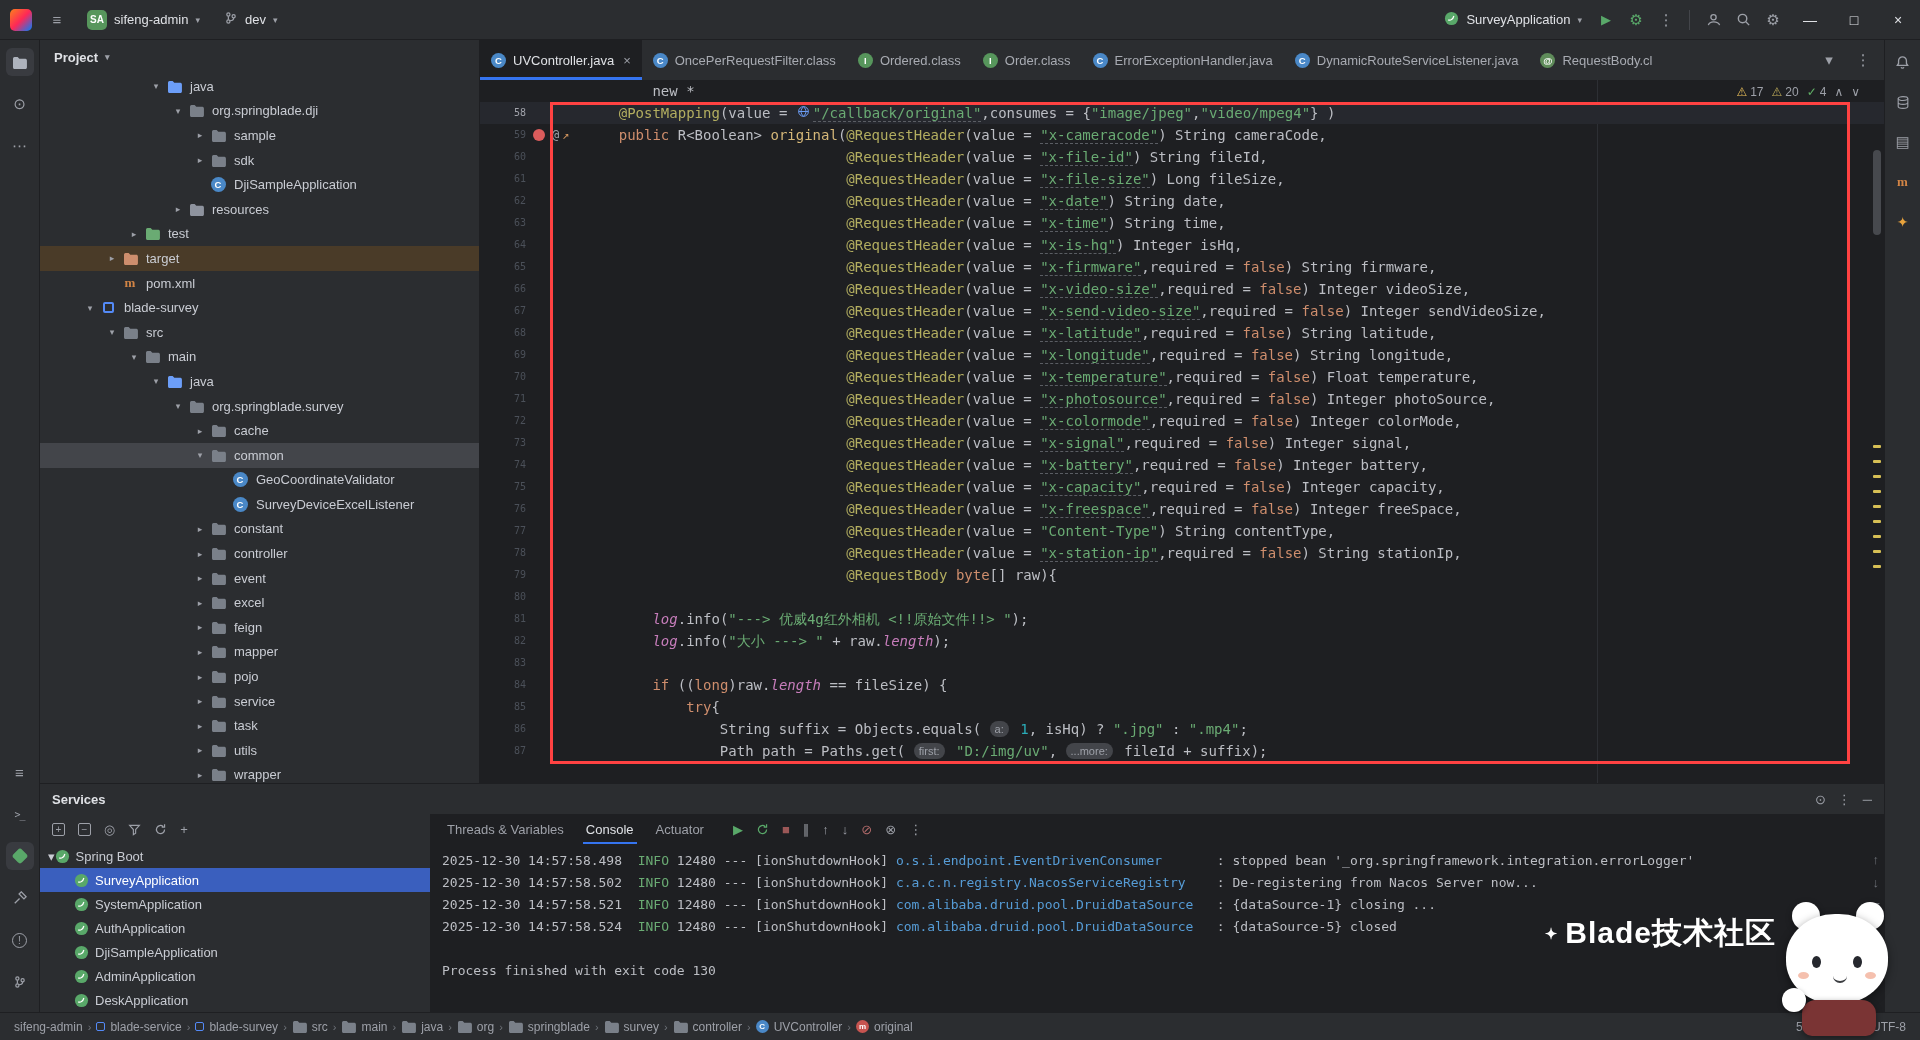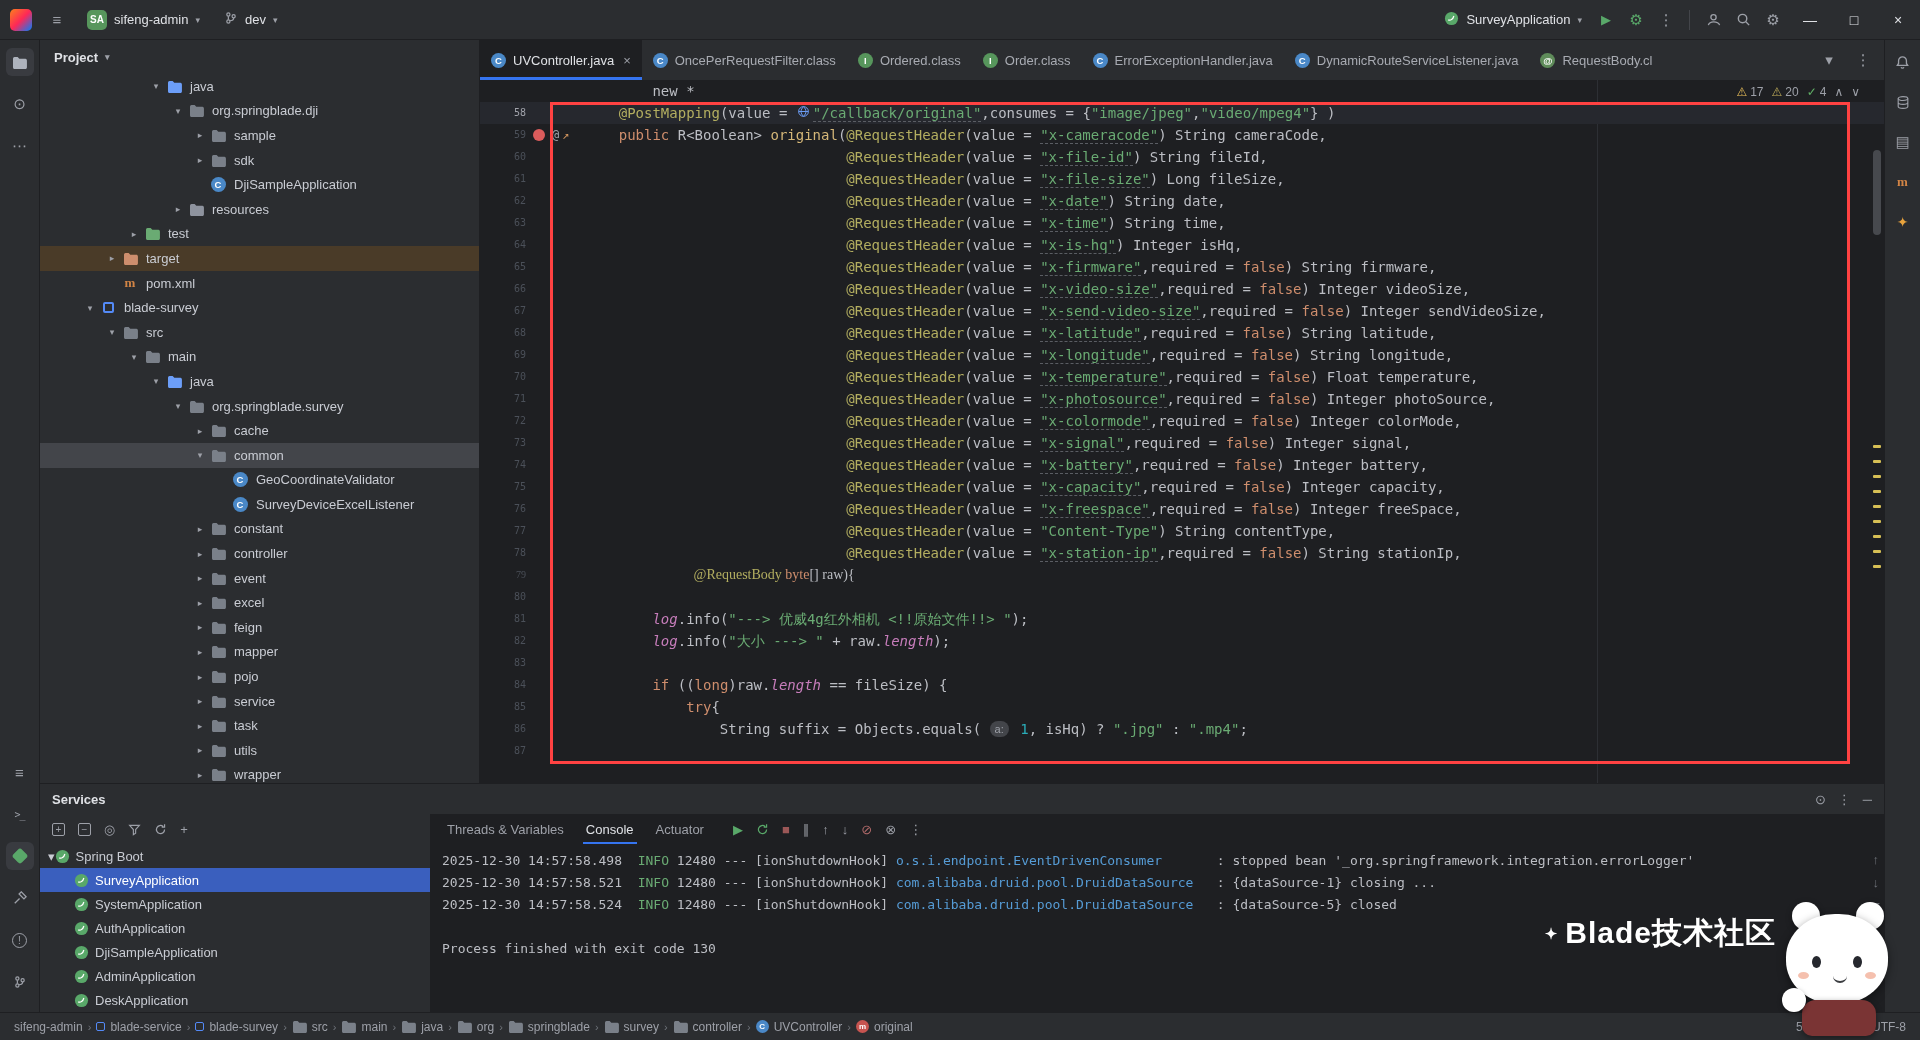--- a/index.html
+++ b/index.html
@@ -665,21 +665,21 @@
             <span class="code">                               <span class="tk-an">@RequestHeader</span><span class="tk-d">(value = </span><span class="tk-s tk-u">"x-freespace"</span><span class="tk-d">,required = </span><span class="tk-k">false</span><span class="tk-d">) Integer freeSpace,</span></span>
           </div>
           <div class="eline" style="top: 440px;">
             <span class="gut">77</span>
             <span class="code">                               <span class="tk-an">@RequestHeader</span><span class="tk-d">(value = </span><span class="tk-s">"Content-Type"</span><span class="tk-d">) String contentType,</span></span>
           </div>
           <div class="eline" style="top: 462px;">
             <span class="gut">78</span>
             <span class="code">                               <span class="tk-an">@RequestHeader</span><span class="tk-d">(value = </span><span class="tk-s tk-u">"x-station-ip"</span><span class="tk-d">,required = </span><span class="tk-k">false</span><span class="tk-d">) String stationIp,</span></span>
           </div>
-          <div class="eline" style="top: 484px; font-family: Liberation Serif, serif;">
+          <div class="eline" style="top: 484px;">
             <span class="gut">79</span>
             <span class="code">                               <span class="tk-an">@RequestBody</span><span class="tk-d"> </span><span class="tk-k">byte</span><span class="tk-d">[] raw){</span></span>
           </div>
           <div class="eline" style="top: 506px;">
             <span class="gut">80</span>
             <span class="code"></span>
           </div>
           <div class="eline" style="top: 528px; text-decoration: underline;">
             <span class="gut">81</span>
             <span class="code">        <span class="tk-f">log</span><span class="tk-d">.info(</span><span class="tk-s">"---&gt; 优威4g红外相机 &lt;!!原始文件!!&gt; "</span><span class="tk-d">);</span></span>
@@ -699,20 +699,21 @@
           <div class="eline" style="top: 616px;">
             <span class="gut">85</span>
             <span class="code">            <span class="tk-k">try</span><span class="tk-d">{</span></span>
           </div>
           <div class="eline" style="top: 638px;">
             <span class="gut">86</span>
             <span class="code">                <span class="tk-d">String suffix = Objects.equals( </span><span class="tk-hint">a:</span><span class="tk-d"> </span><span class="tk-n">1</span><span class="tk-d">, isHq) ? </span><span class="tk-s">".jpg"</span><span class="tk-d"> : </span><span class="tk-s">".mp4"</span><span class="tk-d">;</span></span>
           </div>
           <div class="eline" style="top: 660px;">
             <span class="gut">87</span>
+            <span class="code">                <span class="tk-d">Path path = Paths.get( </span><span class="tk-hint">first:</span><span class="tk-d"> </span><span class="tk-s">"D:/img/uv"</span><span class="tk-d">, </span><span class="tk-hint">...more:</span><span class="tk-d"> fileId + suffix);</span></span>
           </div>
         </div>
       <div id="redbox"></div>
       <div id="inspections">
           <span class="insp-item">
             <span style="color:#f2c55c">⚠</span>
             <span>17</span>
           </span>
           <span class="insp-item">
             <span style="color:#c8b45c">⚠</span>
@@ -907,20 +908,21 @@
                 <span class="g">⊗</span>
               </span>
               <span style="display: inline-flex;">
                 <span class="g">⋮</span>
               </span>
             </div>
         </div>
         <div id="console">
           <div id="clines">
               <div class="cline"><span class="ct-d">2025-12-30 14:57:58.498</span><span class="ct-lvl">  INFO</span><span class="ct-d"> 12480 --- [ionShutdownHook] </span><span class="ct-lg">o.s.i.endpoint.EventDrivenConsumer</span><span class="ct-d">       : stopped bean '_org.springframework.integration.errorLogger'</span></div>
+              <div class="cline"><span class="ct-d">2025-12-30 14:57:58.502</span><span class="ct-lvl">  INFO</span><span class="ct-d"> 12480 --- [ionShutdownHook] </span><span class="ct-lg">c.a.c.n.registry.NacosServiceRegistry</span><span class="ct-d">    : De-registering from Nacos Server now...</span></div>
               <div class="cline"><span class="ct-d">2025-12-30 14:57:58.521</span><span class="ct-lvl">  INFO</span><span class="ct-d"> 12480 --- [ionShutdownHook] </span><span class="ct-lg">com.alibaba.druid.pool.DruidDataSource</span><span class="ct-d">   : {dataSource-1} closing ...</span></div>
               <div class="cline"><span class="ct-d">2025-12-30 14:57:58.524</span><span class="ct-lvl">  INFO</span><span class="ct-d"> 12480 --- [ionShutdownHook] </span><span class="ct-lg">com.alibaba.druid.pool.DruidDataSource</span><span class="ct-d">   : {dataSource-5} closed</span></div>
             </div>
           <div id="process-line">Process finished with exit code 130</div>
           <div id="cscroll">
               <span><span class="g">↑</span></span>
               <span><span class="g">↓</span></span>
               <span><span class="g">≡</span></span>
             </div>
         </div>

